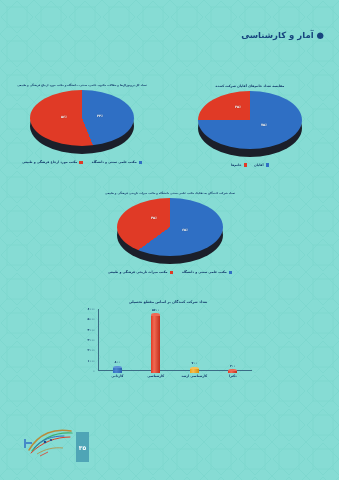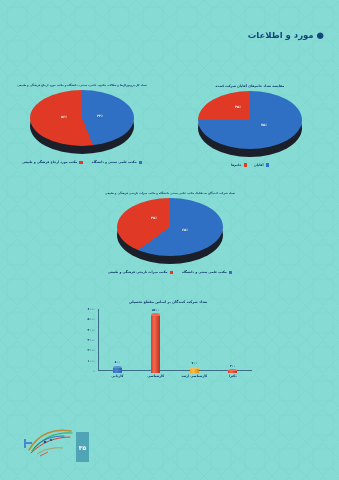--- a/index.html
+++ b/index.html
@@ -148,21 +148,21 @@
         <path d="M17 1 L33 17 L17 33 L1 17 Z"></path>
         <path d="M0 0 L8 8 M34 0 L26 8 M0 34 L8 26 M34 34 L26 26"></path>
       </g>
     </pattern>
   </defs>
   <rect width="339" height="480" fill="url(#tile)"></rect>
 </svg>
 
 <div id="page">
 
-  <div class="page-title">● مورد و اطلاعات</div>
+  <div class="page-title">● آمار و کارشناسی</div>
 
   <div class="chart-block" style="left:12px;top:84px;width:140px;">
     <div class="chart-title" style="font-size:2.7px;">تعداد کل پروپوزال‌ها و مقالات مکتوب علمی، سنتی، دانشگاه و مکتب مورد ارجاع فرهنگی و طبیعی</div>
     <div class="pie-wrap" style="width:104px;height:66px;">
       <div class="pie-shadow" style="width:104px;height:56px;"></div>
       <div class="pie-face" style="width:104px;height:56px;background:
              conic-gradient(from 0deg, #2f6fc4 0deg 158deg, #e03a26 158deg 360deg);"></div>
       <div class="slice-label" style="left:70px;top:26px;">۴۴٪</div>
       <div class="slice-label" style="left:34px;top:27px;">۵۶٪</div>
     </div>

